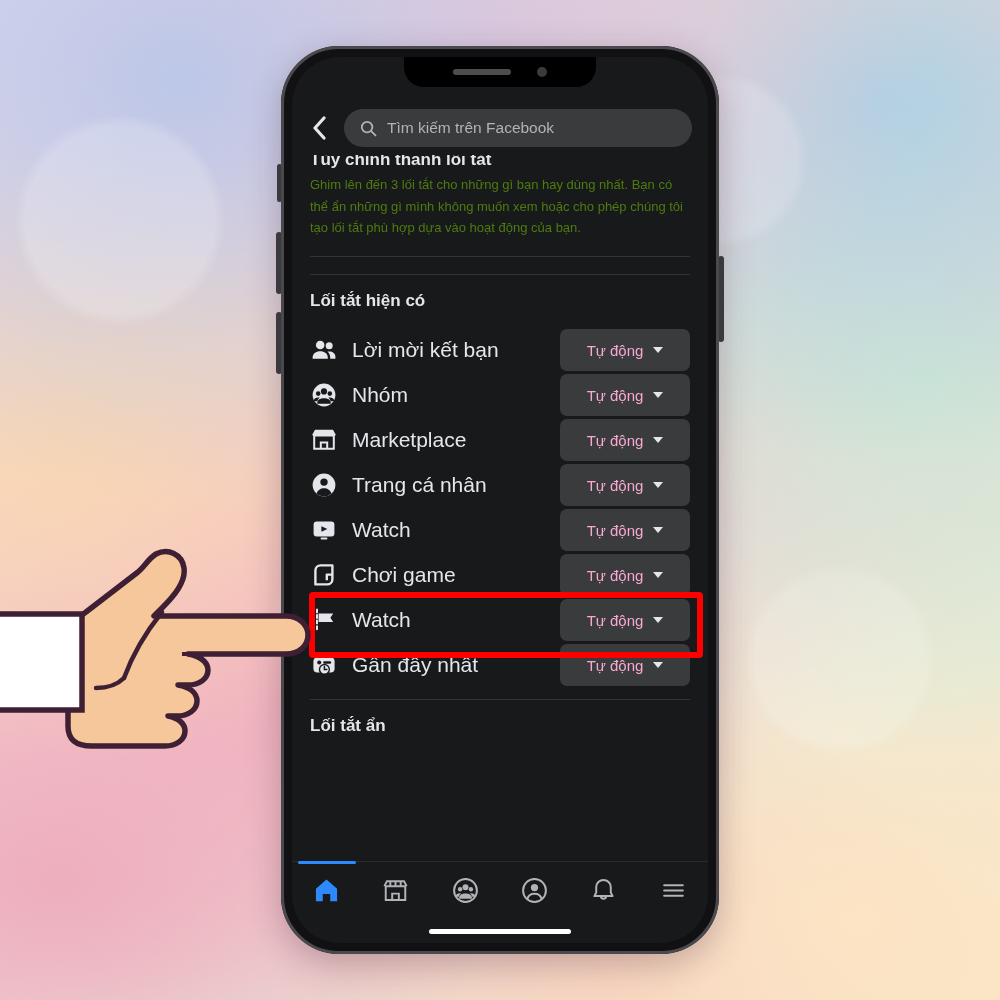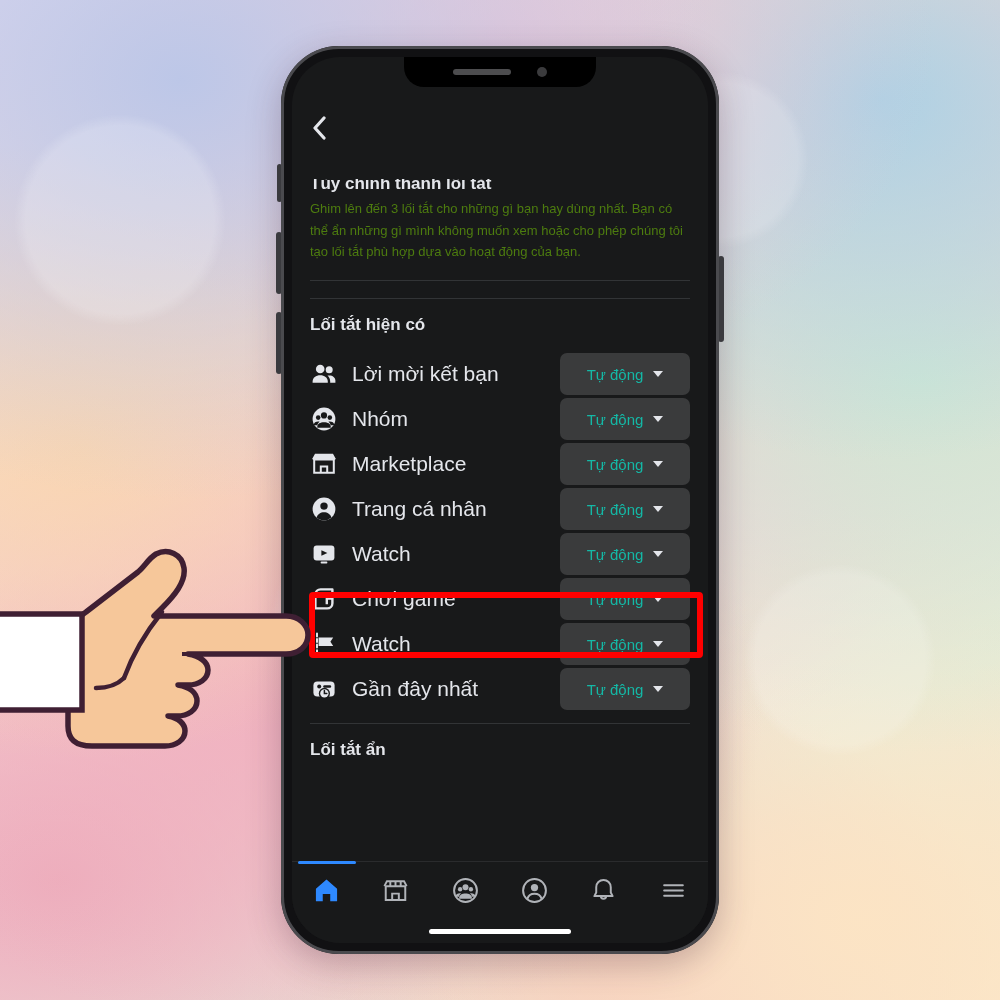--- a/index.html
+++ b/index.html
@@ -135,21 +135,20 @@
     padding: 0 16px;
   }
   .search-ph { color: #b0b3b8; font-size: 15.5px; }
 
   
   #content {
     position: absolute; top: 98px; left: 0; right: 0; bottom: 72px;
     padding: 0 18px;
     color: #e4e6eb;
     overflow: hidden;
-    margin-top: 24px;
   }
   .sec-title {
     font-size: 17px; font-weight: 700; color: #e4e6eb;
     margin: 0; line-height: 22px;
     white-space: nowrap;
   }
   .intro-title { margin-top: -6px; }
   .intro-body {
     font-size: 13px; line-height: 21.5px; color: #4d7c0f;
     margin: 3px 0 0 0;
@@ -168,21 +167,21 @@
     margin-right: 14px;
     display: flex; align-items: center; justify-content: center;
     color: #e4e6eb;
   }
   .row-label { flex: 1; font-size: 21px; color: #e4e6eb; }
   .pill {
     background: #3a3b3c; border-radius: 7px;
     height: 42px; min-width: 104px;
     display: flex; align-items: center; justify-content: center; gap: 10px;
     padding: 0 13px;
-    font-size: 15px; color: #14b8a6;
+    font-size: 15px; color: #f9a8d4;
     cursor: pointer;
   }
   .caret {
     width: 0; height: 0;
     border-left: 5.5px solid transparent;
     border-right: 5.5px solid transparent;
     border-top: 6px solid #e4e6eb;
   }
 
   
@@ -247,20 +246,27 @@
         <div class="speaker"></div>
         <div class="cam"></div>
       </div>
 
 
       <div id="header">
         <div class="back-chevron">
           <svg width="15" height="24" viewBox="0 0 15 24">
             <path d="M12 2 3 12l9 10" stroke="#e4e6eb" stroke-width="3.2" fill="none" stroke-linecap="round" stroke-linejoin="round"></path>
           </svg>
+        </div>
+        <div class="searchbox">
+          <svg width="17" height="17" viewBox="0 0 18 18">
+            <circle cx="7.5" cy="7.5" r="5.6" stroke="#b0b3b8" stroke-width="1.9" fill="none"></circle>
+            <path d="M11.8 11.8 16.4 16.4" stroke="#b0b3b8" stroke-width="1.9" stroke-linecap="round"></path>
+          </svg>
+          <span class="search-ph">Tìm kiếm trên Facebook</span>
         </div>
       </div>
 
       <div id="content">
 
         <h2 class="sec-title intro-title">Tùy chỉnh thanh lối tắt</h2>
         <p class="intro-body">Ghim lên đến 3 lối tắt cho những gì bạn hay dùng nhất. Bạn có thể ẩn những gì mình không muốn xem hoặc cho phép chúng tôi tạo lối tắt phù hợp dựa vào hoạt động của bạn.</p>
 
         <div class="divider"></div>
 

